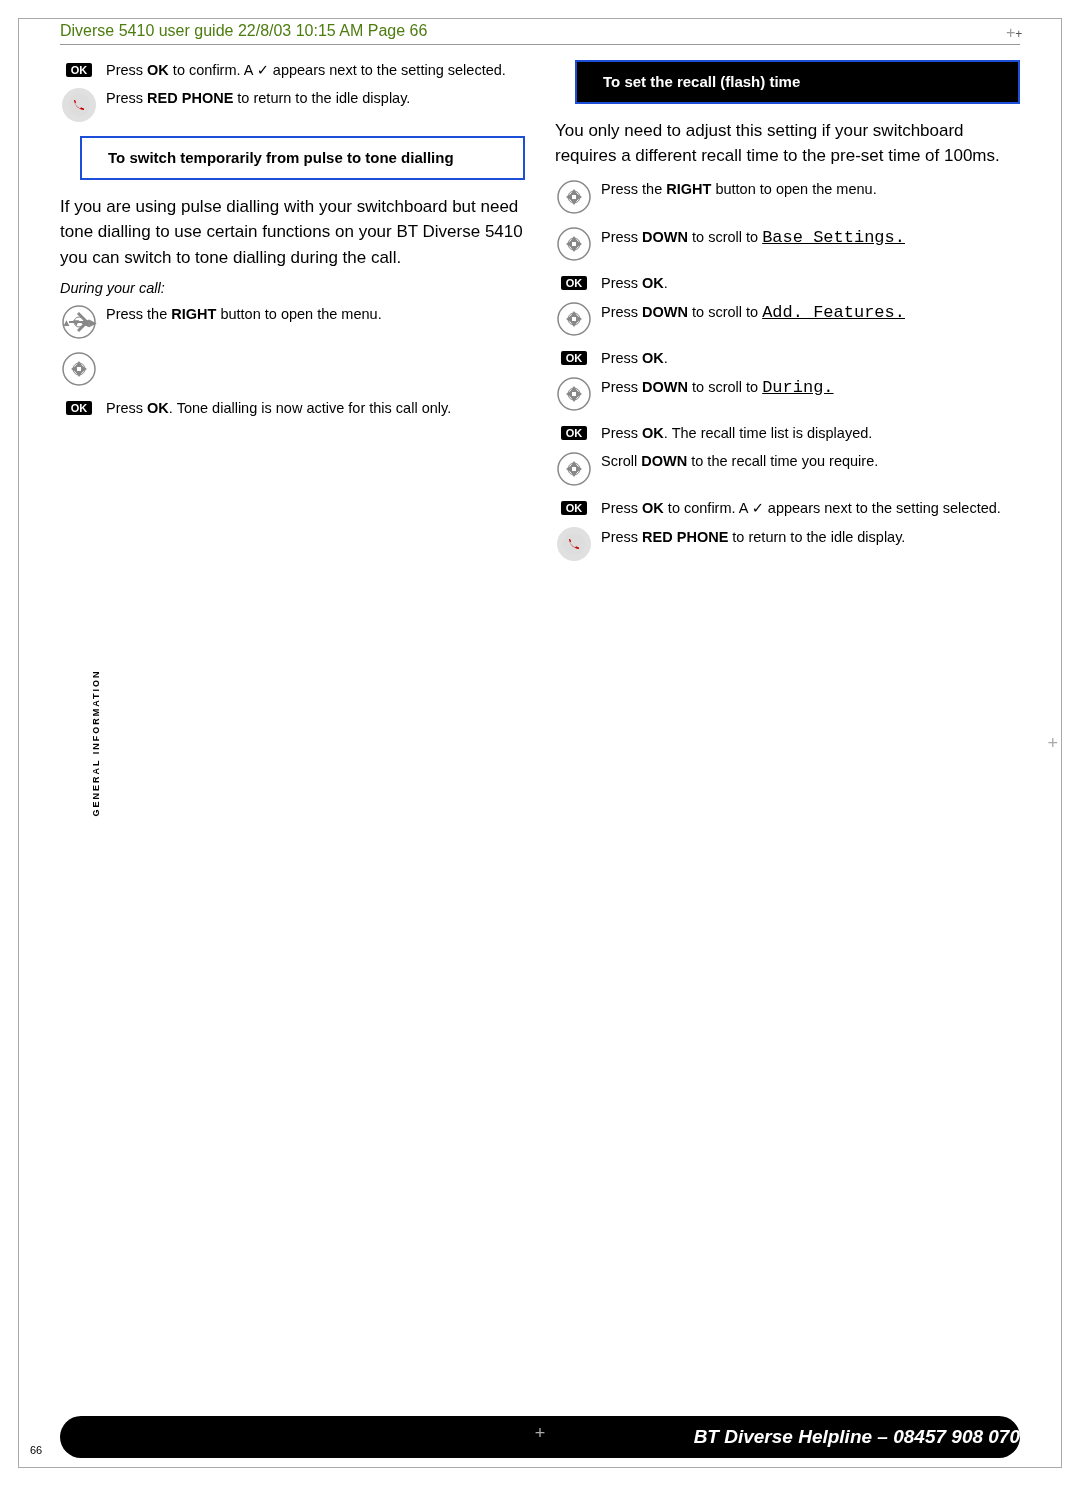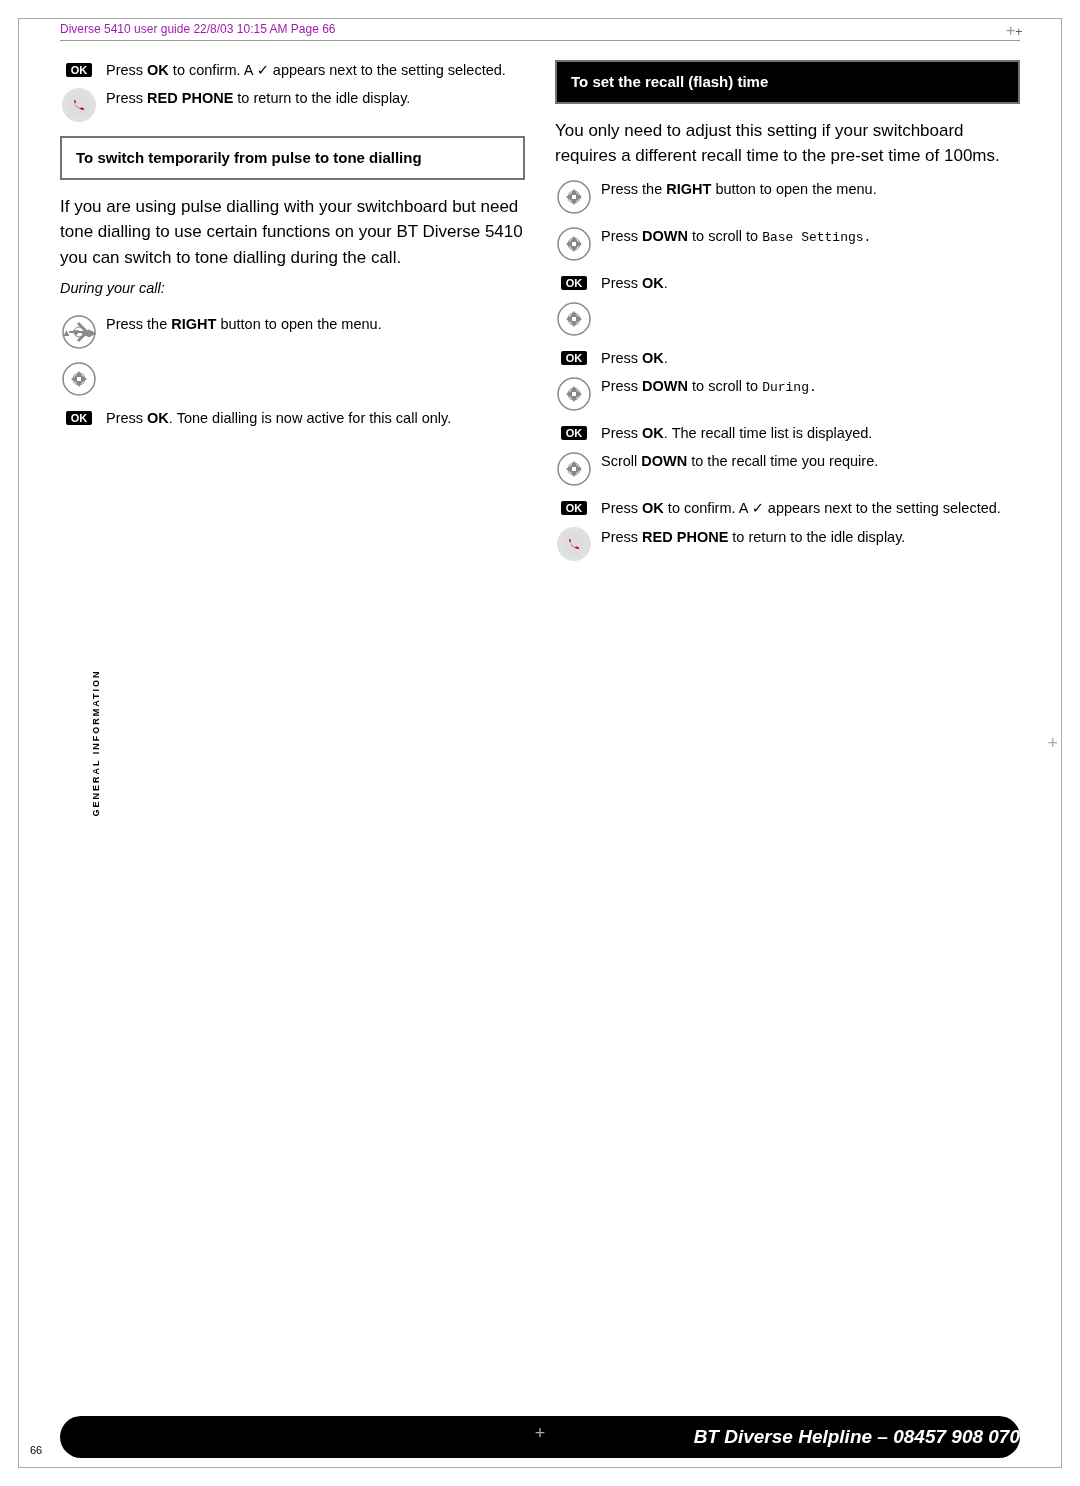--- a/index.html
+++ b/index.html
@@ -22,22 +22,22 @@
       top: 22px; left: 60px; right: 60px;
       font-size: 12px;
       color: #555;
       display: flex;
       justify-content: space-between;
       align-items: center;
       border-bottom: 1px solid #999;
       padding-bottom: 4px;
     }
     .header-text {
-      font-size: 12px;
-      color: #a21caf;
+      font-size: 16px;
+      color: #4d7c0f;
     }
     .crosshair {
       width: 14px; height: 14px;
       position: relative;
       display: inline-block;
     }
     .crosshair::before {
       content: '+';
       font-size: 16px;
       color: #999;
@@ -79,23 +79,24 @@
     
     .right-col {
       flex: 1;
       display: flex;
       flex-direction: column;
       gap: 0;
     }
 
     
     .section-box {
-      border: 2px solid #737373;
-      padding: 10px 14px;
+      border: 2px solid #1d4ed8;
+      padding: 10px 26px;
       margin-bottom: 14px;
+      margin-left: 20px;
     }
     .section-box-title {
       font-weight: bold;
       font-size: 15px;
       line-height: 1.3;
     }
 
     
     .instr-block {
       margin-bottom: 6px;
@@ -137,28 +138,29 @@
       height: 34px;
       background: #e0e0e0;
       border-radius: 50%;
       font-size: 18px;
     }
 
     
     .italic-label {
       font-style: italic;
       font-size: 14.5px;
-      margin-bottom: 18px;
+      margin-bottom: 8px;
       display: block;
     }
 
     
     .mono {
       font-family: 'Courier New', monospace;
-      font-size: 13px;
+      font-size: 17px;
+      text-decoration: underline;
     }
 
     
     .body-text {
       font-size: 17px;
       line-height: 1.5;
       margin-bottom: 10px;
     }
 
     
@@ -355,20 +357,23 @@
       <div class="instr-icon">
         <svg width="36" height="36" viewBox="0 0 36 36">
           <circle cx="18" cy="18" r="16" fill="none" stroke="#888" stroke-width="1.5"></circle>
           <circle cx="18" cy="18" r="6" fill="none" stroke="#888" stroke-width="1"></circle>
           <polygon points="18,26 14,20 22,20" fill="#888"></polygon>
           <polygon points="18,10 14,16 22,16" fill="#888"></polygon>
           <polygon points="10,18 16,14 16,22" fill="#888"></polygon>
           <polygon points="26,18 20,14 20,22" fill="#888"></polygon>
         </svg>
       </div>
+      <div class="instr-text">
+        Press <strong>DOWN</strong> to scroll to <span class="mono">Add. Features.</span>
+      </div>
     </div>
 
     <div class="instr-row">
       <div class="instr-icon">
         <span class="ok-badge">OK</span>
       </div>
       <div class="instr-text">
         Press <strong>OK</strong>.
       </div>
     </div>

